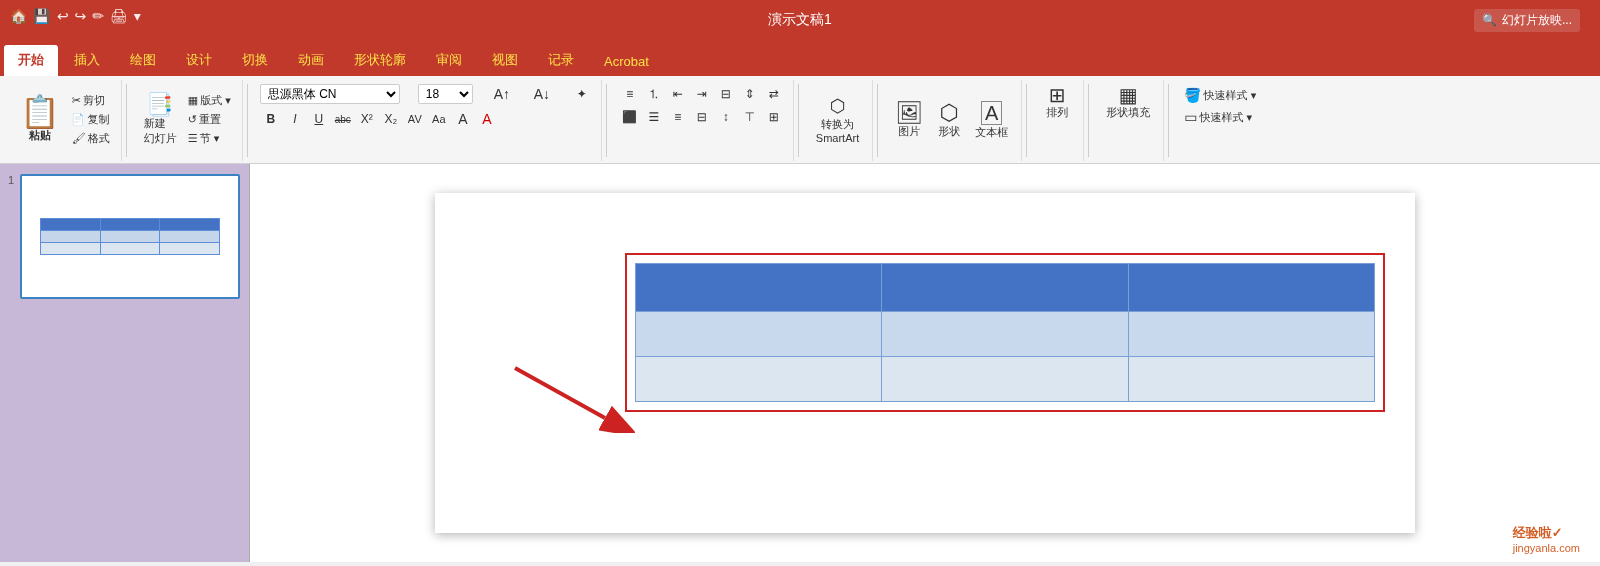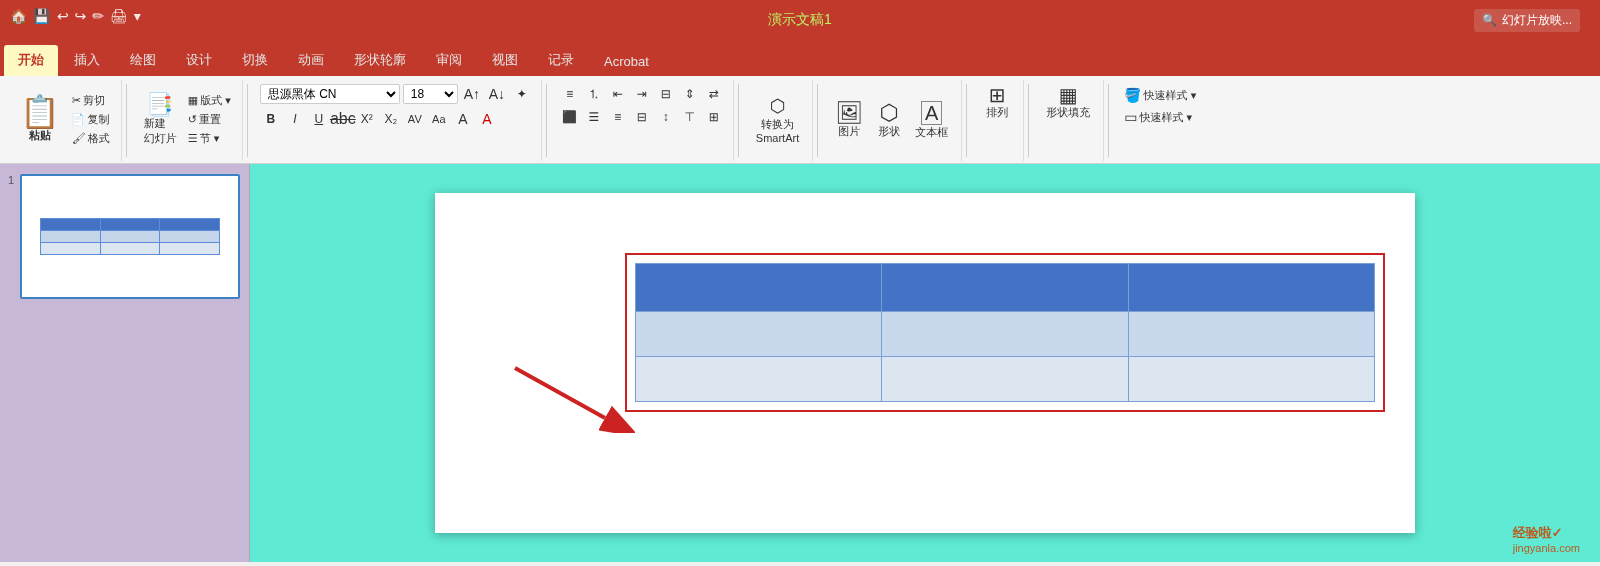--- a/index.html
+++ b/index.html
@@ -8,21 +8,21 @@
     
     .title-bar {
       height: 40px;
       background: #c0392b;
       display: flex;
       align-items: center;
       justify-content: center;
       position: relative;
     }
     .title-bar-title {
-      color: #bef264;
+      color: #ffffff;
       font-size: 14px;
       font-weight: normal;
     }
     .title-bar-search {
       position: absolute;
       right: 20px;
       display: flex;
       align-items: center;
       background: rgba(255,255,255,0.15);
       border-radius: 3px;
@@ -48,28 +48,28 @@
     
     .ribbon-tabs {
       height: 36px;
       background: #c0392b;
       display: flex;
       align-items: flex-end;
       padding-left: 4px;
     }
     .ribbon-tab {
       padding: 6px 14px 7px;
-      color: #e5e5e5;
+      color: #fde047;
       font-size: 13px;
       cursor: pointer;
       border-radius: 3px 3px 0 0;
       margin-right: 2px;
     }
     .ribbon-tab.active {
-      background: #fef9c3;
+      background: #ffffff;
       color: #c0392b;
       font-weight: bold;
     }
 
     
     .ribbon-content {
       height: 88px;
       background: #f5f5f5;
       border-bottom: 1px solid #d0d0d0;
       display: flex;
@@ -132,21 +132,21 @@
       display: flex;
       flex-direction: column;
       justify-content: space-around;
       gap: 2px;
     }
 
     
     .font-row {
       display: flex;
       align-items: center;
-      gap: 3px;
+      gap: 18px;
       margin-bottom: 2px;
     }
     .font-select {
       width: 140px;
       font-size: 12px;
       border: 1px solid #ccc;
       border-radius: 2px;
       padding: 1px 3px;
       background: white;
     }
@@ -171,21 +171,21 @@
       justify-content: center;
       cursor: pointer;
       border-radius: 2px;
       font-size: 12px;
       color: #333;
       border: 1px solid transparent;
     }
     .fmt-btn.bold { font-weight: bold; }
     .fmt-btn.italic { font-style: italic; }
     .fmt-btn.underline { text-decoration: underline; }
-    .fmt-btn.strikethrough { text-decoration: line-through; font-size: 16px; }
+    .fmt-btn.strikethrough { text-decoration: line-through; font-size: 10px; }
 
     
     .main-area {
       display: flex;
       height: calc(566px - 40px - 36px - 88px - 4px);
       background: #b8a8c8;
     }
 
     
     .slides-panel {
@@ -223,21 +223,21 @@
     .slide-thumb-table tr:first-child td {
       background: #4472c4;
     }
     .slide-thumb-table tr:nth-child(2) td {
       background: #c5d5ea;
     }
 
     
     .canvas-area {
       flex: 1;
-      background: #5eead4;
+      background: #ffffff;
       display: flex;
       align-items: center;
       justify-content: center;
       position: relative;
     }
     .slide-canvas {
       width: 980px;
       height: 340px;
       background: white;
       position: relative;

